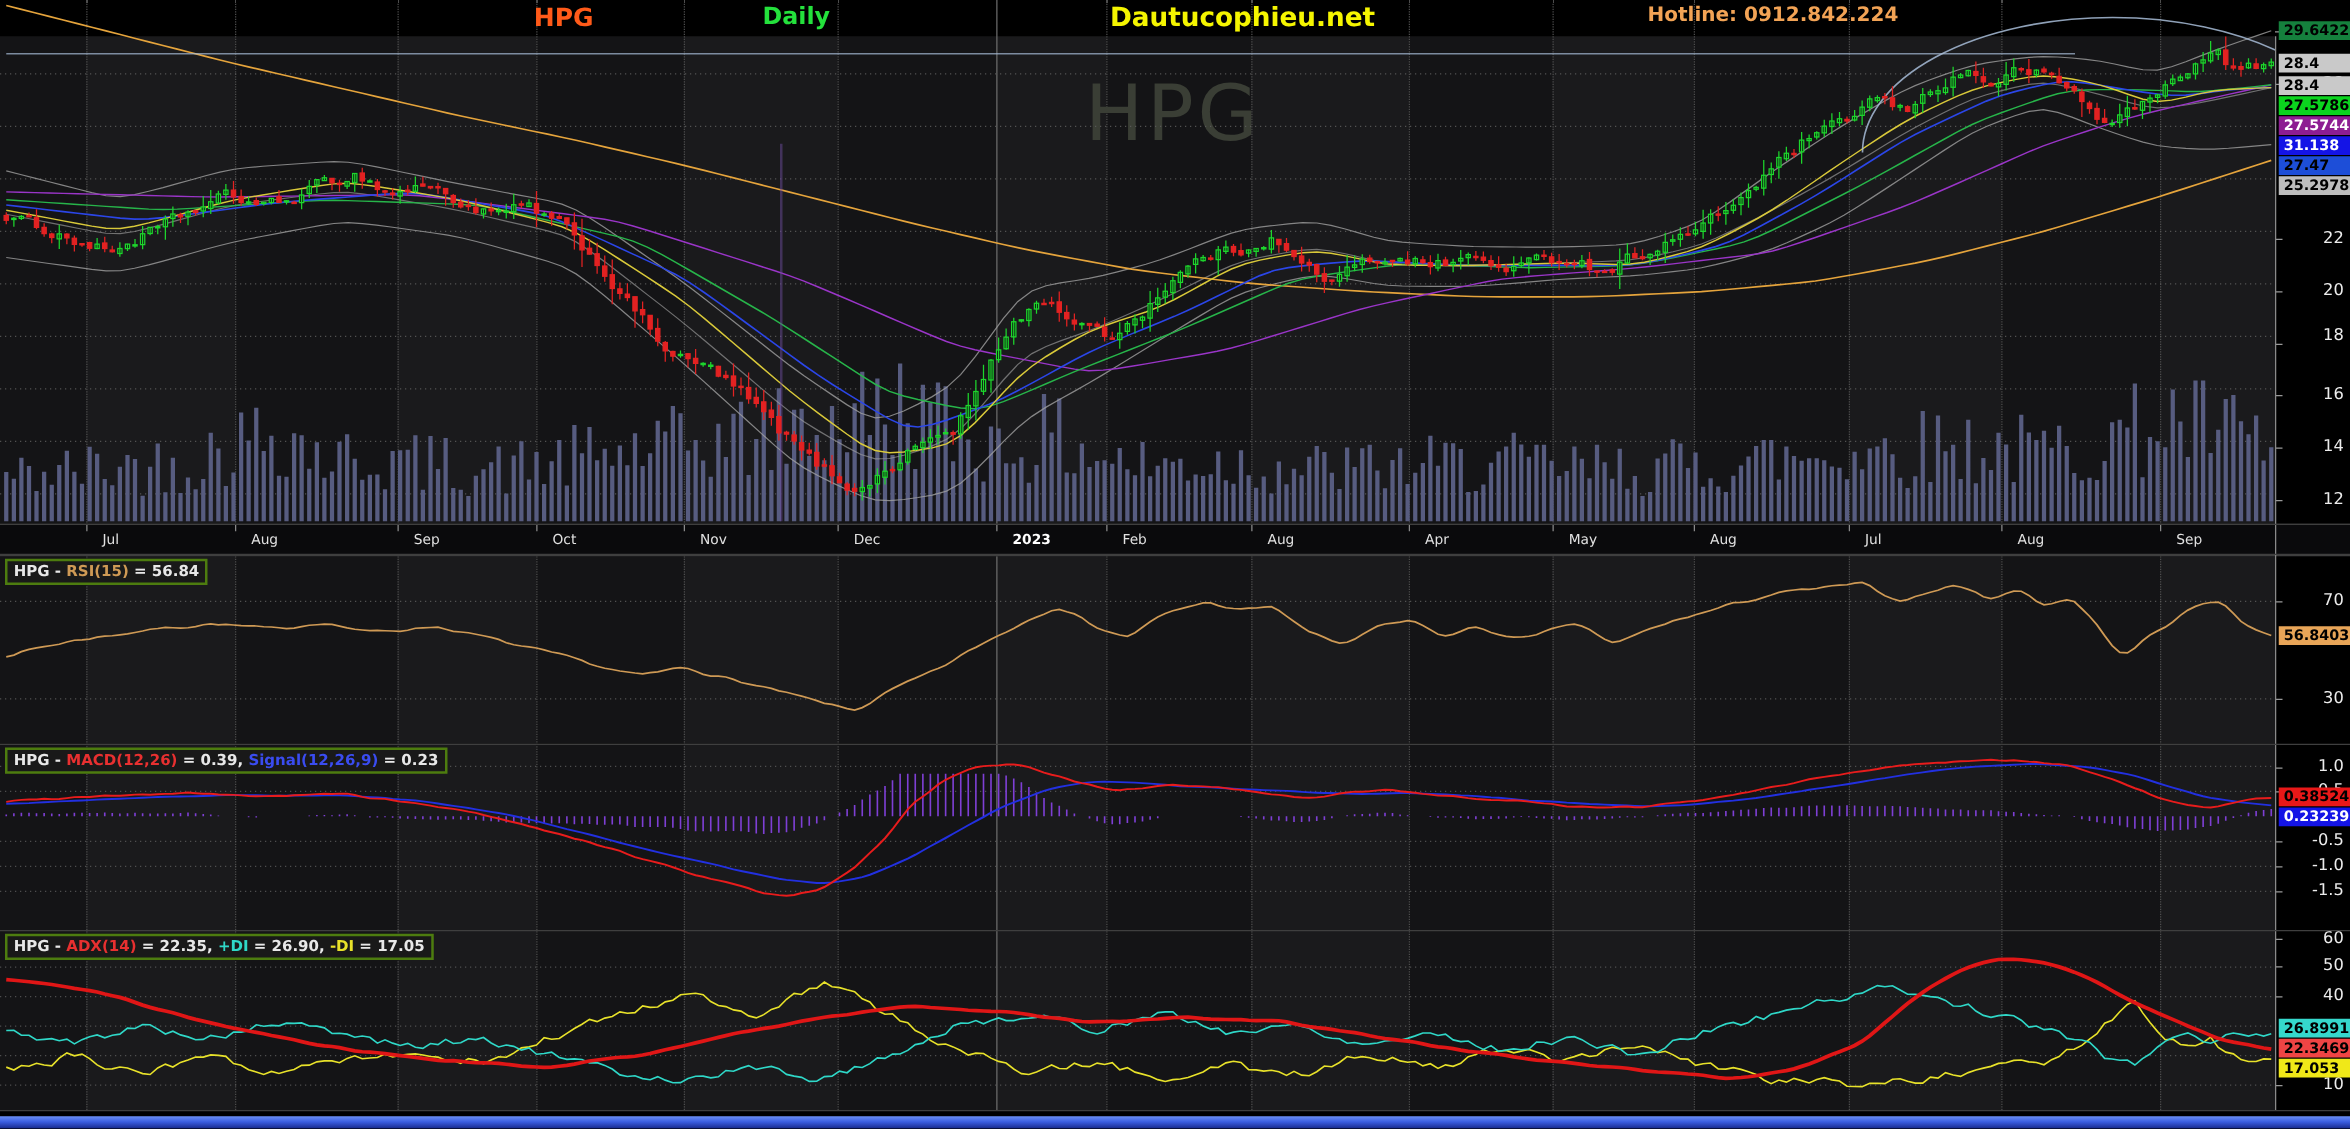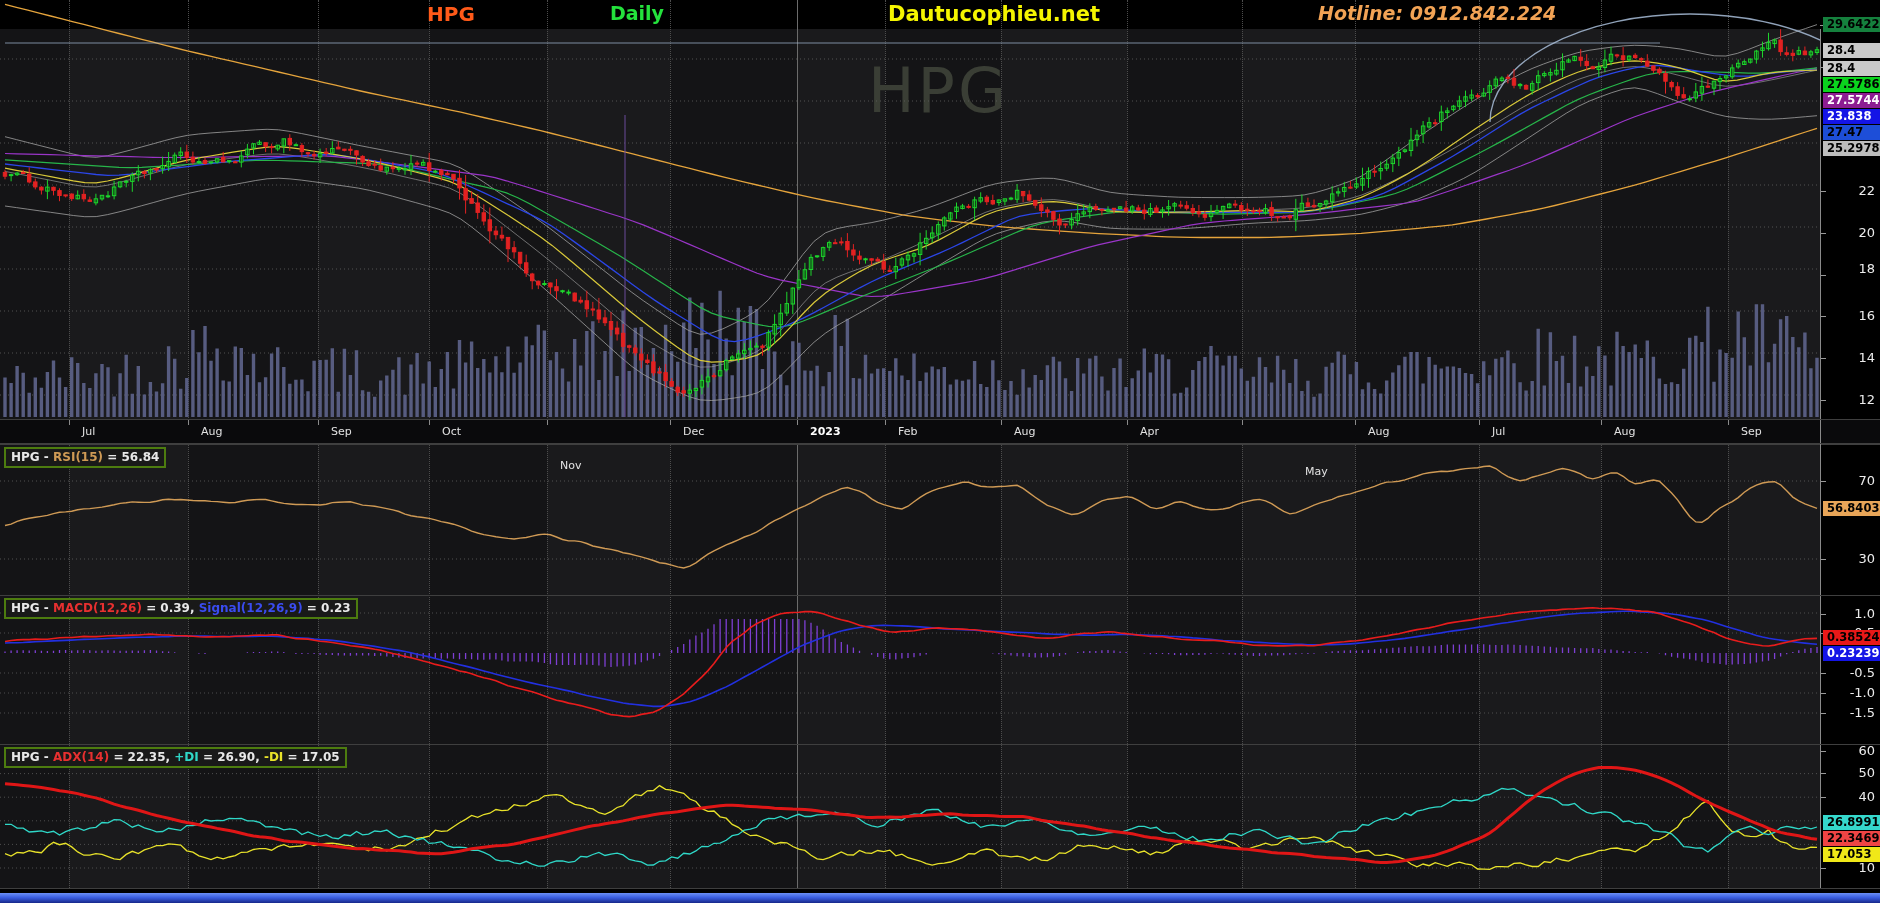--- a/index.html
+++ b/index.html
@@ -23,21 +23,21 @@
   .tick{position:absolute;left:1820px;width:6px;height:1px;background:#999;z-index:4;}
   .tag{position:absolute;left:1823px;width:57px;height:15px;line-height:15px;font-size:11.5px;
        font-weight:bold;padding-left:4px;box-sizing:border-box;z-index:5;white-space:nowrap;overflow:hidden;}
   .tag.arrow::before{content:"";position:absolute;left:-7px;top:50%;transform:translateY(-50%);
        border-top:7px solid transparent;border-bottom:7px solid transparent;border-right:7px solid var(--bg);}
   .header{position:absolute;left:0;top:0;width:1880px;height:29px;z-index:7;}
   .header span{position:absolute;top:2px;white-space:nowrap;font-weight:bold;}
   .h-symbol{left:427px;color:#ff5a19;font-size:20px;}
   .h-interval{left:610px;color:#24e13c;font-size:19px;}
   .h-site{left:888px;color:#f5f500;font-size:21px;}
-  .h-hotline{left:1318px;color:#f2a355;font-size:19px;font-style:italic;}
+  .h-hotline{left:1318px;color:#f2a355;font-size:16px;}
   .pane-label{position:absolute;left:4px;background:#191919;border:2px solid #4d7c0f;
        padding:1px 5px 2px 5px;font-size:12px;font-weight:bold;z-index:5;white-space:nowrap;}
   .bottombar{position:absolute;left:0;top:893px;width:1880px;height:10px;z-index:6;
        background:linear-gradient(180deg,#6b8ff5 0%,#3a5de0 45%,#16288a 100%);}
 </style>
 </head>
 <body>
 
 <div class="page">
   <div class="pane-bg" style="top:29px;height:390px;"></div>
@@ -438,27 +438,27 @@
       <div class="xtick" style="left: 1127px;"></div>
       <div class="xtick" style="left: 1242px;"></div>
       <div class="xtick" style="left: 1355px;"></div>
       <div class="xtick" style="left: 1479px;"></div>
       <div class="xtick" style="left: 1601px;"></div>
       <div class="xtick" style="left: 1728px;"></div>
       <div class="xlabel" style="left: 82px;">Jul</div>
       <div class="xlabel" style="left: 201px;">Aug</div>
       <div class="xlabel" style="left: 331px;">Sep</div>
       <div class="xlabel" style="left: 442px;">Oct</div>
-      <div class="xlabel" style="left: 560px; margin-top: 34px;">Nov</div>
+      <div class="xlabel" style="left: 560px;">Nov</div>
       <div class="xlabel" style="left: 683px;">Dec</div>
       <div class="xlabel bold" style="left: 810px;">2023</div>
       <div class="xlabel" style="left: 898px;">Feb</div>
       <div class="xlabel" style="left: 1014px;">Aug</div>
       <div class="xlabel" style="left: 1140px;">Apr</div>
-      <div class="xlabel" style="left: 1305px; margin-top: 40px;">May</div>
+      <div class="xlabel" style="left: 1255px;">May</div>
       <div class="xlabel" style="left: 1368px;">Aug</div>
       <div class="xlabel" style="left: 1492px;">Jul</div>
       <div class="xlabel" style="left: 1614px;">Aug</div>
       <div class="xlabel" style="left: 1741px;">Sep</div>
     </div>
 
   <div class="header">
     <span class="h-symbol">HPG</span>
     <span class="h-interval">Daily</span>
     <span class="h-site">Dautucophieu.net</span>
@@ -485,21 +485,21 @@
       <div class="axlabel" style="top: 308px;">16</div>
       <div class="tick" style="top: 358px;"></div>
       <div class="axlabel" style="top: 350px;">14</div>
       <div class="tick" style="top: 400px;"></div>
       <div class="axlabel" style="top: 392px;">12</div>
       <div class="tag" style="top: 17px; background: #15803d; color: rgb(0, 0, 0); --bg: #bdbdbd;">29.6422</div>
       <div class="tag arrow" style="top: 43px; background: rgb(201, 201, 201); color: rgb(0, 0, 0); --bg: #c9c9c9;">28.4</div>
       <div class="tag" style="top: 61px; background: rgb(201, 201, 201); color: rgb(0, 0, 0); --bg: #c9c9c9;">28.4</div>
       <div class="tag" style="top: 77px; background: rgb(11, 212, 30); color: rgb(0, 0, 0); --bg: #0bd41e;">27.5786</div>
       <div class="tag" style="top: 93px; background: rgb(141, 29, 146); color: rgb(255, 255, 255); --bg: #8d1d92;">27.5744</div>
-      <div class="tag" style="top: 109px; background: rgb(20, 20, 230); color: rgb(255, 255, 255); --bg: #1414e6;">23.838</div>
+      <div class="tag" style="top: 109px; background: rgb(20, 20, 230); color: rgb(255, 255, 255); --bg: #1414e6;">31.138</div>
       <div class="tag" style="top: 125px; background: #1d4ed8; color: rgb(0, 0, 0); --bg: #e6c80a;">27.47</div>
       <div class="tag" style="top: 141px; background: rgb(189, 189, 189); color: rgb(0, 0, 0); --bg: #bdbdbd;">25.2978</div>
       <div class="tick" style="top: 481px;"></div>
       <div class="axlabel" style="top: 473px;">70</div>
       <div class="tick" style="top: 559px;"></div>
       <div class="axlabel" style="top: 551px;">30</div>
       <div class="tag arrow" style="top: 501px; background: rgb(232, 165, 88); color: rgb(0, 0, 0); --bg: #e8a558;">56.8403</div>
       <div class="tick" style="top: 614px;"></div>
       <div class="axlabel" style="top: 606px;">1.0</div>
       <div class="tick" style="top: 633px;"></div>

